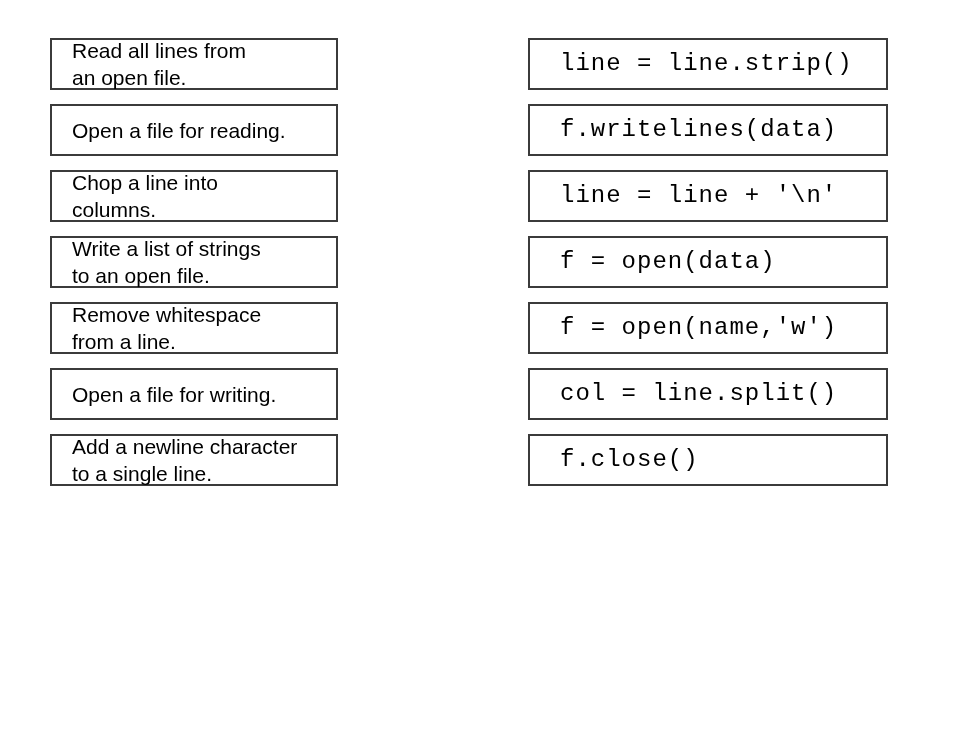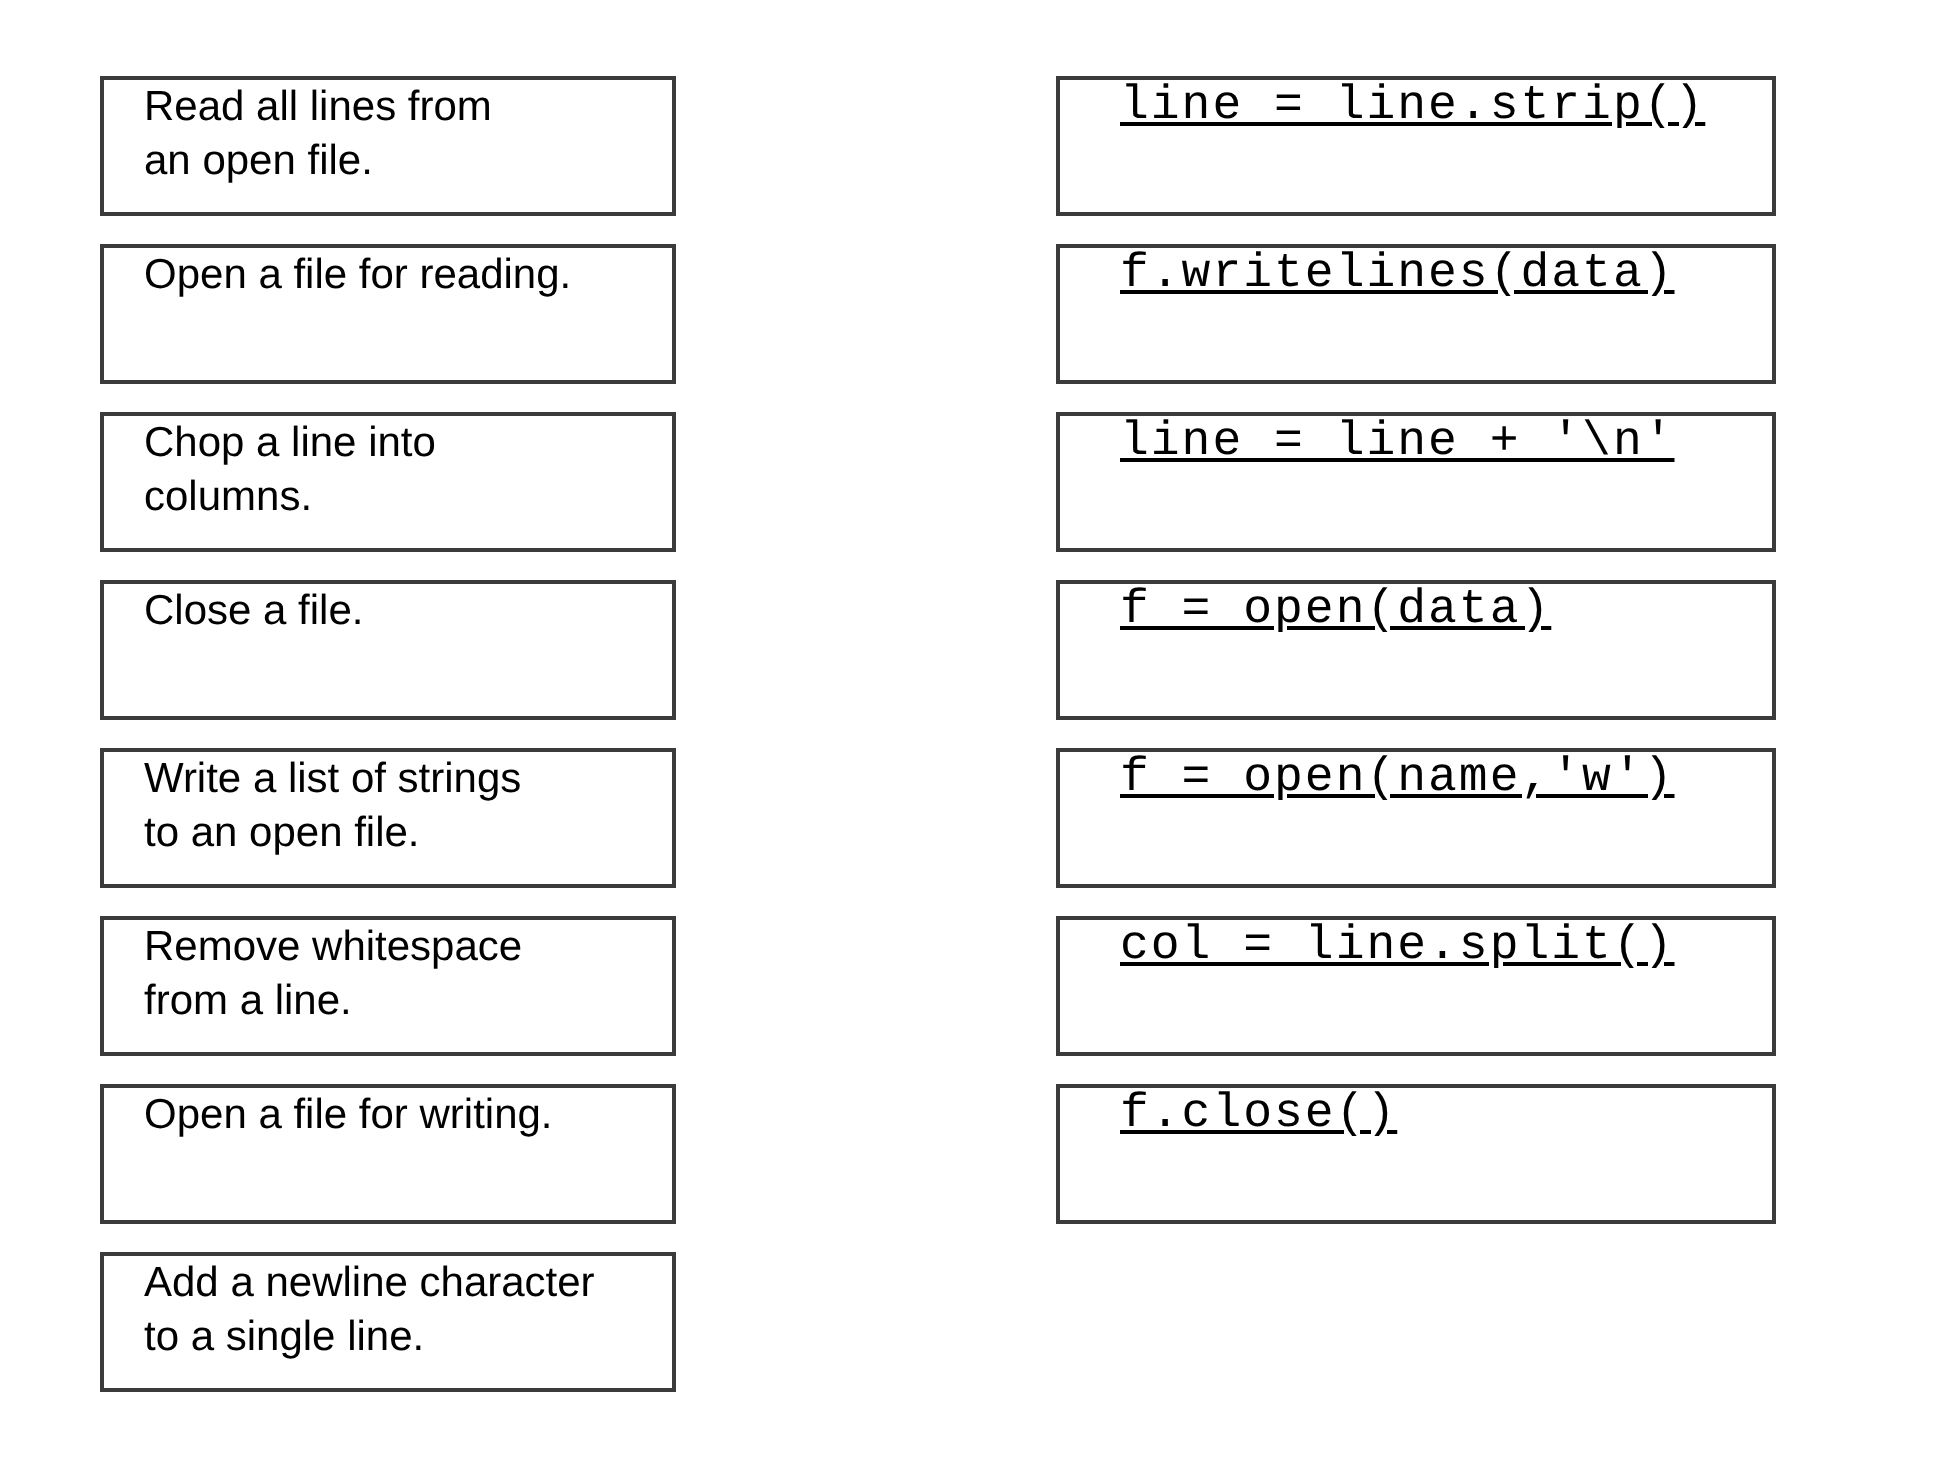--- a/index.html
+++ b/index.html
@@ -24,34 +24,34 @@
   .column.descriptions {
     left: 50px;
     width: 288px;
   }
   .column.codes {
     left: 528px;
     width: 360px;
   }
   .box {
     box-sizing: border-box;
-    height: 70px;
+    height: 52px;
     border: 2px solid #3b3b3b;
     background: #ffffff;
     display: flex;
     flex-direction: column;
+    justify-content: center;
   }
   .desc-box {
     padding-left: 20px;
     padding-right: 4px;
   }
   .code-box {
     padding-left: 30px;
     padding-right: 0;
-    text-decoration: underline;
   }
   .desc-text {
     font-family: "Liberation Sans", "DejaVu Sans", sans-serif;
     font-size: 21px;
     line-height: 27px;
     color: #000000;
     white-space: pre-line;
   }
   .code-text {
     font-family: "Liberation Mono", "DejaVu Sans Mono", monospace;
@@ -71,23 +71,20 @@
     <div class="box desc-box">
       <span class="desc-text">Read all lines from
 an open file.</span>
     </div>
     <div class="box desc-box">
       <span class="desc-text">Open a file for reading.</span>
     </div>
     <div class="box desc-box">
       <span class="desc-text">Chop a line into
 columns.</span>
-    </div>
-    <div class="box desc-box">
-      <span class="desc-text">Close a file.</span>
     </div>
     <div class="box desc-box">
       <span class="desc-text">Write a list of strings
 to an open file.</span>
     </div>
     <div class="box desc-box">
       <span class="desc-text">Remove whitespace
 from a line.</span>
     </div>
     <div class="box desc-box">

